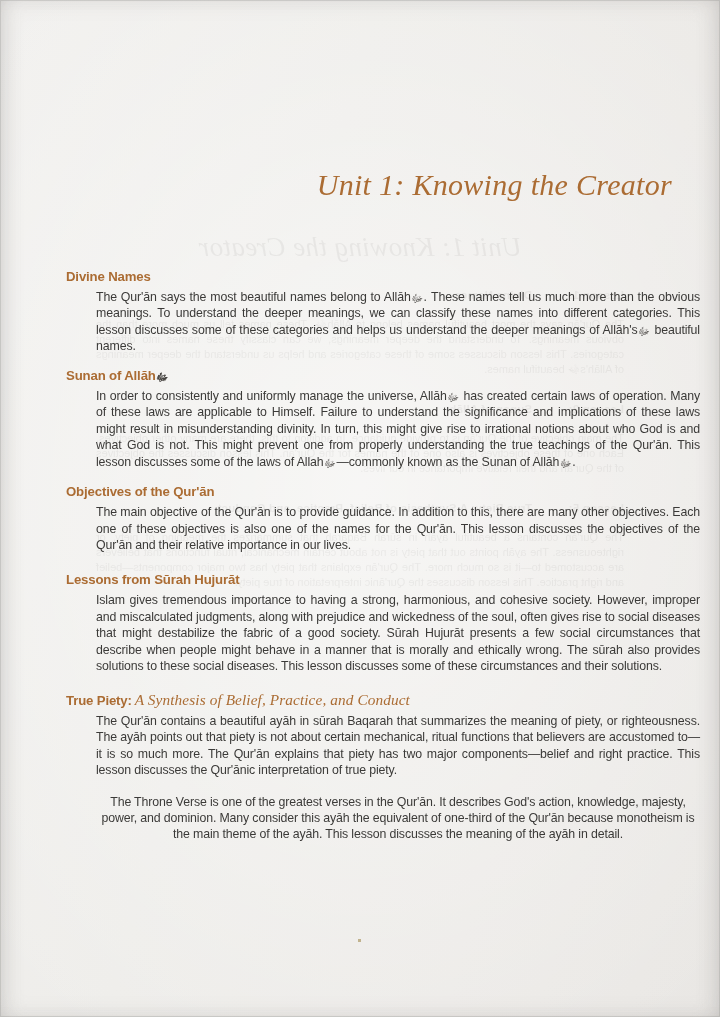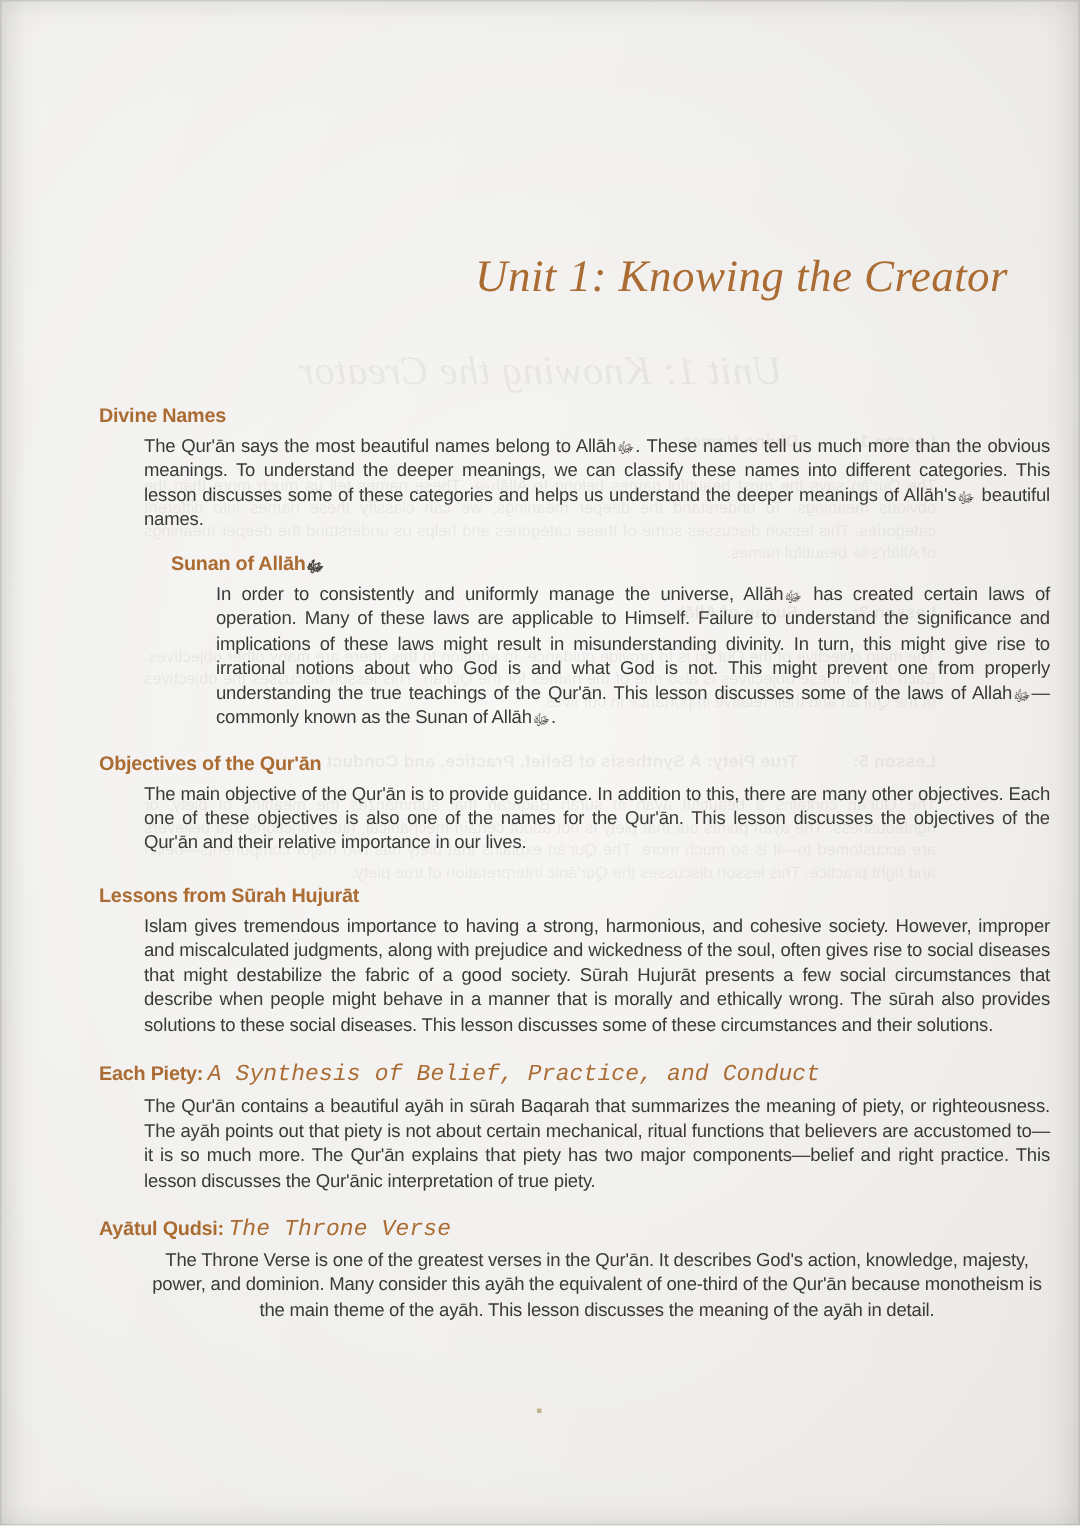--- a/index.html
+++ b/index.html
@@ -111,21 +111,21 @@
   .sec-head {
     color: #ab6c33;
     font-family: "Liberation Sans", sans-serif;
     font-weight: bold;
     font-size: 13.2px;
     line-height: 17px;
     letter-spacing: -0.15px;
     margin: 0 0 4px 0;
   }
   .sec-head .sub {
-    font-family: Liberation Mono, monospace;
+    font-family: Liberation Serif, serif;
     font-weight: normal;
     font-style: italic;
     font-size: 15.3px;
     letter-spacing: 0.1px;
     padding-left: 3px;
   }
 
   .sec-body {
     color: #3b3a38;
     font-size: 12.35px;
@@ -134,21 +134,21 @@
     text-justify: inter-word;
     margin: 0 0 0 0;
     padding-left: 30px;
     letter-spacing: -0.12px;
     word-spacing: -0.1px;
   }
   .sec-body.ragged { text-align: center; }
 
   
   #sections .section:nth-child(1) { margin-bottom: 12px; }
-  #sections .section:nth-child(2) { margin-bottom: 13px; margin-left: 48px; }
+  #sections .section:nth-child(2) { margin-bottom: 13px; }
   #sections .section:nth-child(3) { margin-bottom: 4px; }
   #sections .section:nth-child(4) { margin-bottom: 16px; margin-top: 18px; }
   #sections .section:nth-child(5) { margin-bottom: 15px; }
 
   
   .honorific {
     font-size: 10.5px;
     line-height: 0;
     color: #45423f;
     letter-spacing: 0;
@@ -222,29 +222,26 @@
 
       <div class="section">
         <h2 class="sec-head">
           <span>Lessons from Sūrah Hujurāt</span>
         </h2>
         <p class="sec-body">Islam gives tremendous importance to having a strong, harmonious, and cohesive society. However, improper and miscalculated judgments, along with prejudice and wickedness of the soul, often gives rise to social diseases that might destabilize the fabric of a good society. Sūrah Hujurāt presents a few social circumstances that describe when people might behave in a manner that is morally and ethically wrong. The sūrah also provides solutions to these social diseases. This lesson discusses some of these circumstances and their solutions.</p>
       </div>
 
       <div class="section">
         <h2 class="sec-head">
-          <span>Each Piety:</span><span class="sub">A Synthesis of Belief, Practice, and Conduct</span>
+          <span>True Piety:</span><span class="sub">A Synthesis of Belief, Practice, and Conduct</span>
         </h2>
         <p class="sec-body">The Qur'ān contains a beautiful ayāh in sūrah Baqarah that summarizes the meaning of piety, or righteousness. The ayāh points out that piety is not about certain mechanical, ritual functions that believers are accustomed to—it is so much more. The Qur'ān explains that piety has two major components—belief and right practice. This lesson discusses the Qur'ānic interpretation of true piety.</p>
       </div>
 
       <div class="section">
-        <h2 class="sec-head">
-          <span>Ayātul Qudsi:</span><span class="sub">The Throne Verse</span>
-        </h2>
         <p class="sec-body ragged">The Throne Verse is one of the greatest verses in the Qur'ān. It describes God's action, knowledge, majesty, power, and dominion. Many consider this ayāh the equivalent of one-third of the Qur'ān because monotheism is the main theme of the ayāh. This lesson discusses the meaning of the ayāh in detail.</p>
       </div>
 
     </div>
   </div>
 
   <div id="speck"></div>
 
   <div id="paper-edge"></div>
 </div>

